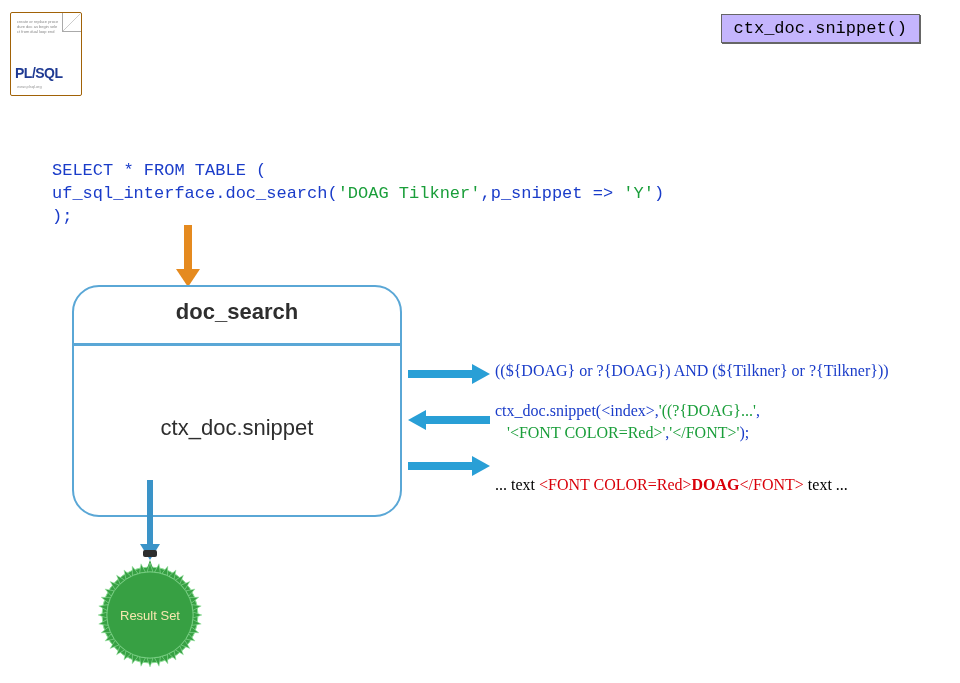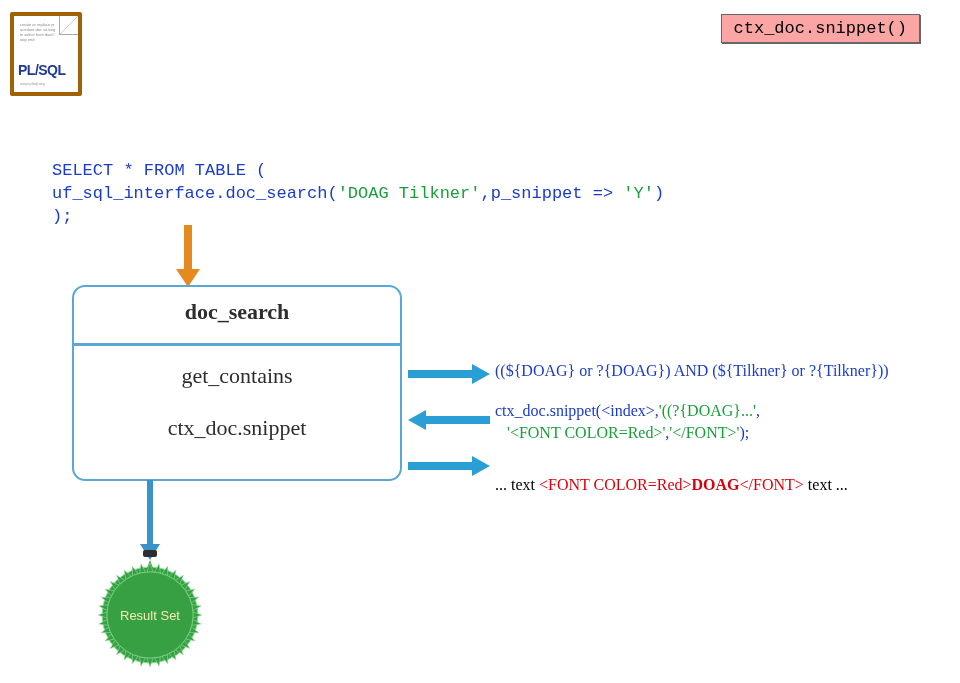--- a/index.html
+++ b/index.html
@@ -15,21 +15,21 @@
       position: absolute;
       top: 12px;
       left: 10px;
       right: 20px;
       display: flex;
     }
     .plsql-icon {
       width: 72px;
       height: 84px;
       background: #fff;
-      border: 4px solid #a16207;
+      border: 1px solid #a16207;
       border-radius: 2px;
       position: relative;
       margin-right: 14px;
       flex-shrink: 0;
     }
     .plsql-icon::before {
       content: '';
       position: absolute;
       top: 0; right: 0;
       width: 18px; height: 18px;
@@ -78,43 +78,42 @@
       color: #D9000A;
       font-size: 16px;
       font-family: Arial, sans-serif;
       margin-bottom: 8px;
     }
     .ctx-box {
       border: 1.5px solid #666;
       padding: 4px 12px;
       font-family: "Courier New", monospace;
       font-size: 17px;
-      background: #fca5a5;
+      background: #c4b5fd;
       box-shadow: 1px 1px 0 #666;
     }
     .code-block {
       position: absolute;
       top: 160px;
       left: 52px;
       font-family: "Courier New", monospace;
       font-size: 17px;
       line-height: 1.35;
     }
     .kw { color: #1a3cc9; }
     .str { color: #1a9e3a; }
     .diagram-box {
       position: absolute;
       top: 285px;
       left: 72px;
       width: 330px;
-      height: 196px;
+      height: 232px;
       border: 2.5px solid #5aa7d6;
-      border-radius: 13px;
+      border-radius: 27px;
       background: #fff;
-      font-family: Liberation Serif, serif;
     }
     .diagram-title {
       position: absolute;
       top: 12px; left: 0; right: 0;
       text-align: center;
       font-size: 22px;
       font-weight: 600;
       color: #2e2e2e;
     }
     .diagram-hr {
@@ -175,21 +174,20 @@
 </div>
 
 <svg class="arrow" style="top:225px; left:176px;" width="24" height="64">
   <rect x="8" y="0" width="8" height="46" fill="#e58a1f"></rect>
   <polygon points="0,44 24,44 12,62" fill="#e58a1f"></polygon>
 </svg>
 
 <div class="diagram-box">
   <div class="diagram-title">doc_search</div>
   <div class="diagram-hr"></div>
-  <div class="diagram-row row1">get_contains</div>
   <div class="diagram-row row2">ctx_doc.snippet</div>
 </div>
 
 <svg class="arrow" style="top:364px; left:408px;" width="82" height="20">
   <rect x="0" y="6" width="66" height="8" fill="#299fd6"></rect>
   <polygon points="64,0 64,20 82,10" fill="#299fd6"></polygon>
 </svg>
 
 <svg class="arrow" style="top:410px; left:408px;" width="82" height="20">
   <rect x="18" y="6" width="66" height="8" fill="#299fd6"></rect>

